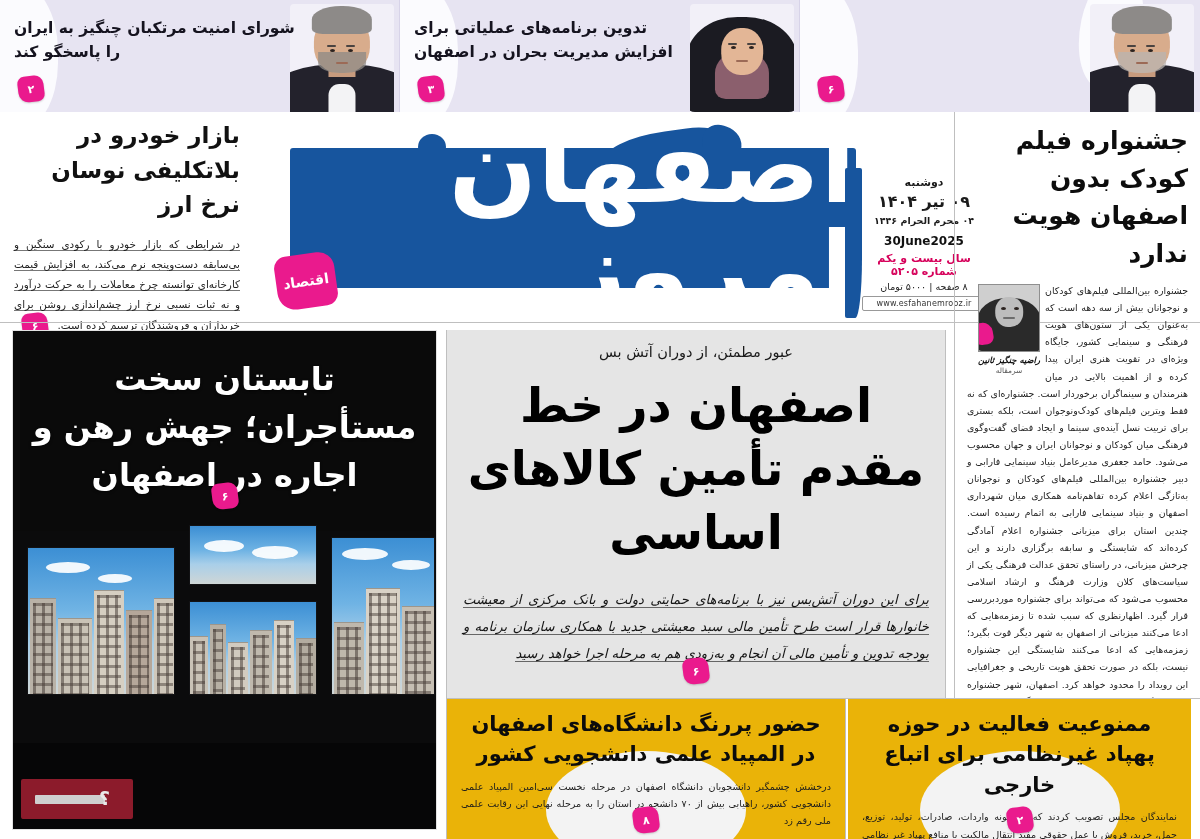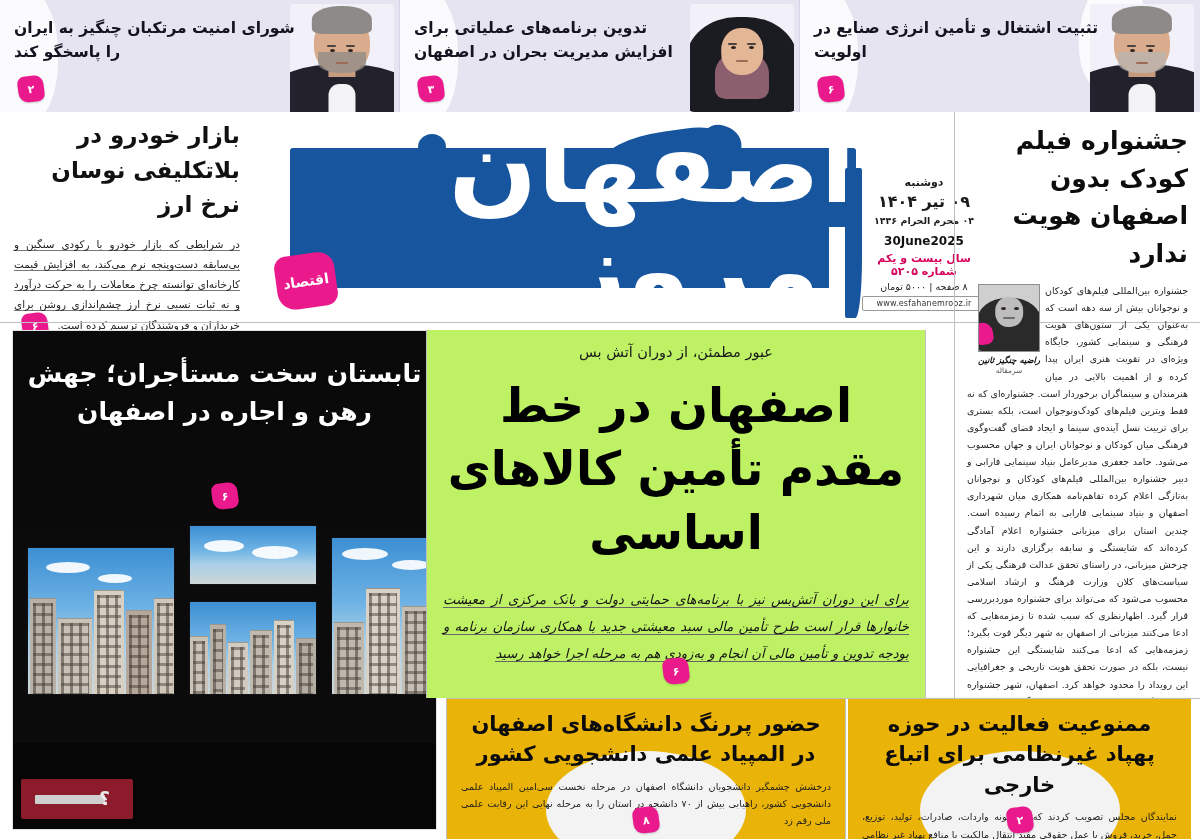--- a/index.html
+++ b/index.html
@@ -168,21 +168,21 @@
   }
 
   
   .photo {
     position:absolute; top:330px; left:12px; width:425px; height:500px;
     background:#0a0a0a; overflow:hidden; border:1px solid #e2e2e2;
   }
   .ph-title {
     position:absolute; top:24px; left:10px; right:10px; z-index:6;
     direction:rtl; text-align:center; color:#fff;
-    font-size:25px; font-weight:700; line-height:1.5; letter-spacing:-.4px;
+    font-size:32px; font-weight:700; line-height:1.5; letter-spacing:-.4px;
     text-shadow:0 1px 3px rgba(0,0,0,.6);
   }
   .ph-badge { position:absolute; top:152px; left:50%; margin-left:-13px; z-index:6; }
   .win { position:absolute; left:0; top:200px; width:425px; height:300px; background:#0b0b0c; }
   .pane {
     position:absolute; background:linear-gradient(#3c8fd4 0%, #6fb3e4 42%, #a9cfe9 66%, #cfd6d6 100%);
     overflow:hidden; border:1px solid #121214;
   }
   .p1 { left:14px; top:16px; width:148px; height:148px; }
   .p2 { left:176px; top:-6px; width:128px; height:60px; }
@@ -205,23 +205,23 @@
     background:#8c1b2b; border-radius:2px; overflow:hidden;
   }
   .wmark .bar { position:absolute; left:14px; top:16px; width:70px; height:9px;
     background:#cfcfcf; border-radius:1px; }
   .wmark .q { position:absolute; left:78px; top:8px; color:#e9e9e9; font-size:19px; font-weight:700;}
   .wmark .tail { position:absolute; left:0; bottom:-9px; width:22px; height:12px;
     background:#8c1b2b; transform:skewX(-22deg); }
 
   
   .lead {
-    position:absolute; top:330px; left:426px; width:500px; height:368px;
+    position:absolute; top:330px; left:446px; width:500px; height:368px;
     border-right:1.2px solid #bfbfbf; border-left:1.2px solid #bfbfbf;
-    padding:14px 16px 8px 16px; direction:rtl; text-align:center; background:#bef264;
+    padding:14px 16px 8px 16px; direction:rtl; text-align:center; background:#e5e5e5;
   }
   .lead-kicker { font-size:14.5px; color:#191919; margin-bottom:14px; font-weight:400; }
   .lead-title {
     font-size:47px; font-weight:700; line-height:1.35; color:#000;
     letter-spacing:-1.2px; margin-bottom:22px;
   }
   .lead-body {
     font-size:13.2px; line-height:2.05; color:#151515; text-align:justify;
     font-style:italic;
   }
@@ -312,21 +312,20 @@
           <div class="f-head"></div>
           <div class="f-beard" style="background:#b9b4b0"></div>
           <div class="f-hair gray"></div>
           <div class="f-brow" style="bottom:60%;left:36%"></div>
           <div class="f-brow" style="bottom:60%;left:54%"></div>
           <div class="f-eye" style="bottom:56%;left:38%"></div>
           <div class="f-eye" style="bottom:56%;left:56%"></div>
           <div class="f-mouth"></div>
         </div>
       </div>
-      <div class="banner-text">تثبیت اشتغال و تأمین انرژی صنایع در اولویت</div>
       <div class="pg-badge">۶</div>
     </div>
   </div>
 
   <div class="masthead">
 
     <div class="econ-col">
       <div class="econ-head">بازار خودرو در بلاتکلیفی نوسان نرخ ارز</div>
       <div class="econ-body">
         <span>در شرایطی که بازار خودرو با رکودی سنگین و بی‌سابقه دست‌وپنجه نرم می‌کند، به افزایش قیمت کارخانه‌ای توانسته چرخ معاملات را به حرکت درآورد و نه ثبات نسبی نرخ ارز چشم‌اندازی روشن برای خریداران و فروشندگان ترسیم کرده است.</span>

